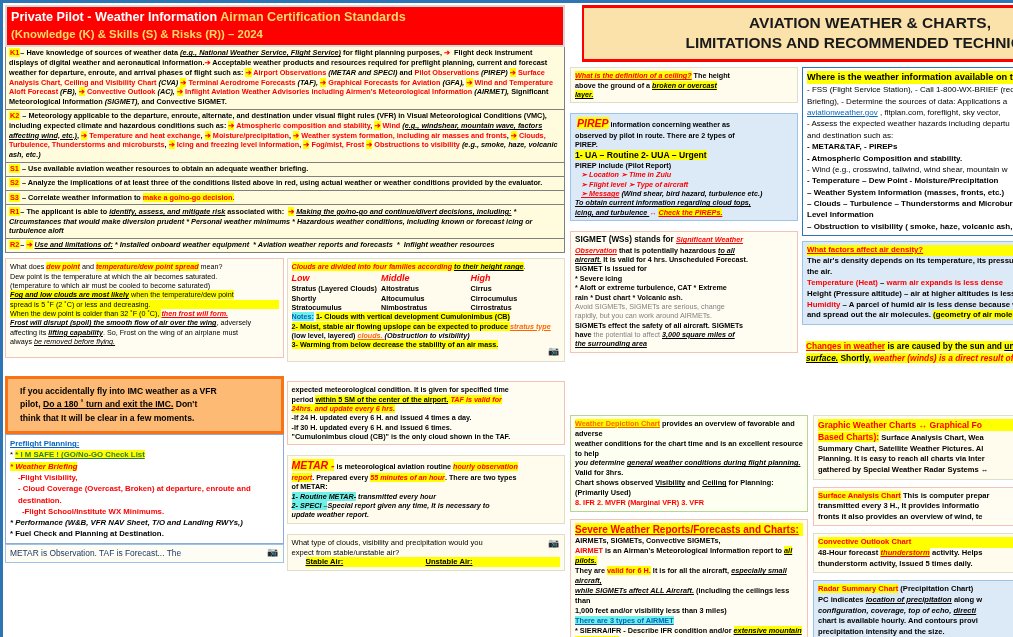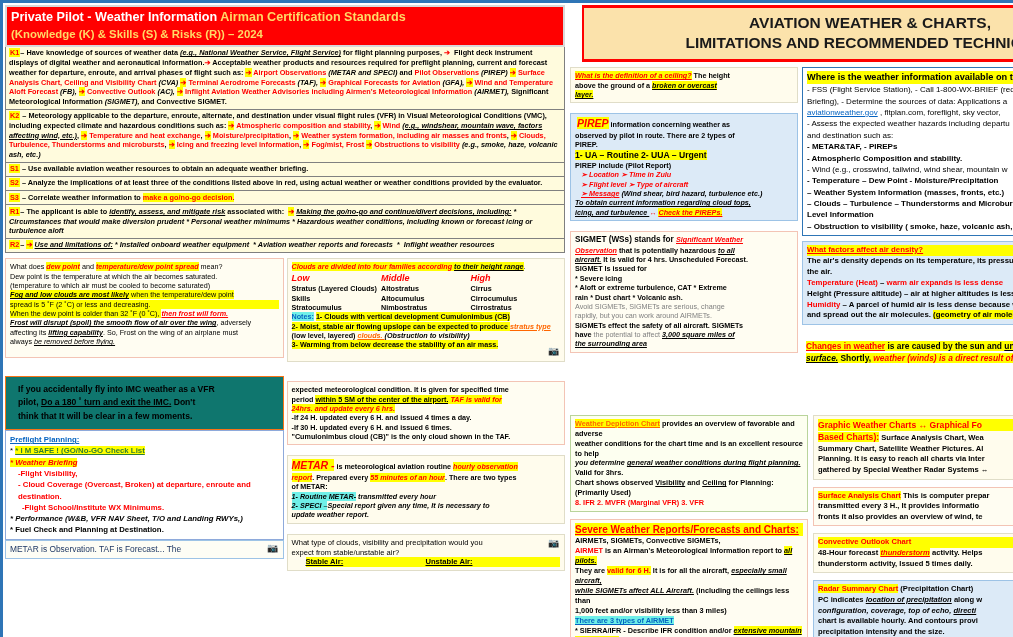--- a/index.html
+++ b/index.html
@@ -46,21 +46,21 @@
 
   .box{
     border:1px solid #bfbfbf;
     background:#fffef0;
     padding:3px 4px;
     line-height:1.3;
     font-size:7.2px;
     margin-bottom:0;
     position:relative;
   }
-  .box.pink{background:#0f766e;border:1px solid #f97316;}
+  .box.pink{background:#fdba74;border:3px solid #f97316;}
   .box.pinkrim{background:#fffdf2;border:1px solid #f3c4b5;}
   .box.bluerim{background:#fdfdf5;border:1px solid #9dc3e6;}
   .box.plain{background:#ffffff;border:1px solid #8eaadb;}
   .box.cream{background:#fffced;border:1px solid #e0ddc8;}
   .box.lightblue{background:#dceaf7;border:1px solid #9dc3e6;}
   .box.greenrim{background:#fdfff0;border:1px solid #b9d49b;}
 
   
   .right-panel{
     width:446px;height:637px;box-sizing:border-box;
@@ -192,21 +192,21 @@
             <div class="r b i" style="font-size:9px;">Low</div>
             <div class="r b i" style="font-size:9px;">Middle</div>
             <div class="r b i" style="font-size:9px;">High</div>
           </div>
           <div class="cl3">
             <div class="b">Stratus (Layered Clouds)</div>
             <div class="b">Altostratus</div>
             <div class="b">Cirrus</div>
           </div>
           <div class="cl3">
-            <div class="b">Skills</div>
+            <div class="b">Shortly</div>
             <div class="b">Altocumulus</div>
             <div class="b">Cirrocumulus</div>
           </div>
           <div class="cl3">
             <div class="b">Stratocumulus</div>
             <div class="b">Nimbostratus</div>
             <div class="b">Cirrostratus</div>
           </div>
           <div><span class="hlc b bl">Notes:</span> <span class="b hl">1- Clouds with vertical development Cumulonimbus (CB)</span></div>
           <div><span class="b hl">2- Moist, stable air flowing upslope can be expected to produce </span><span class="b i u or">stratus type</span></div>

